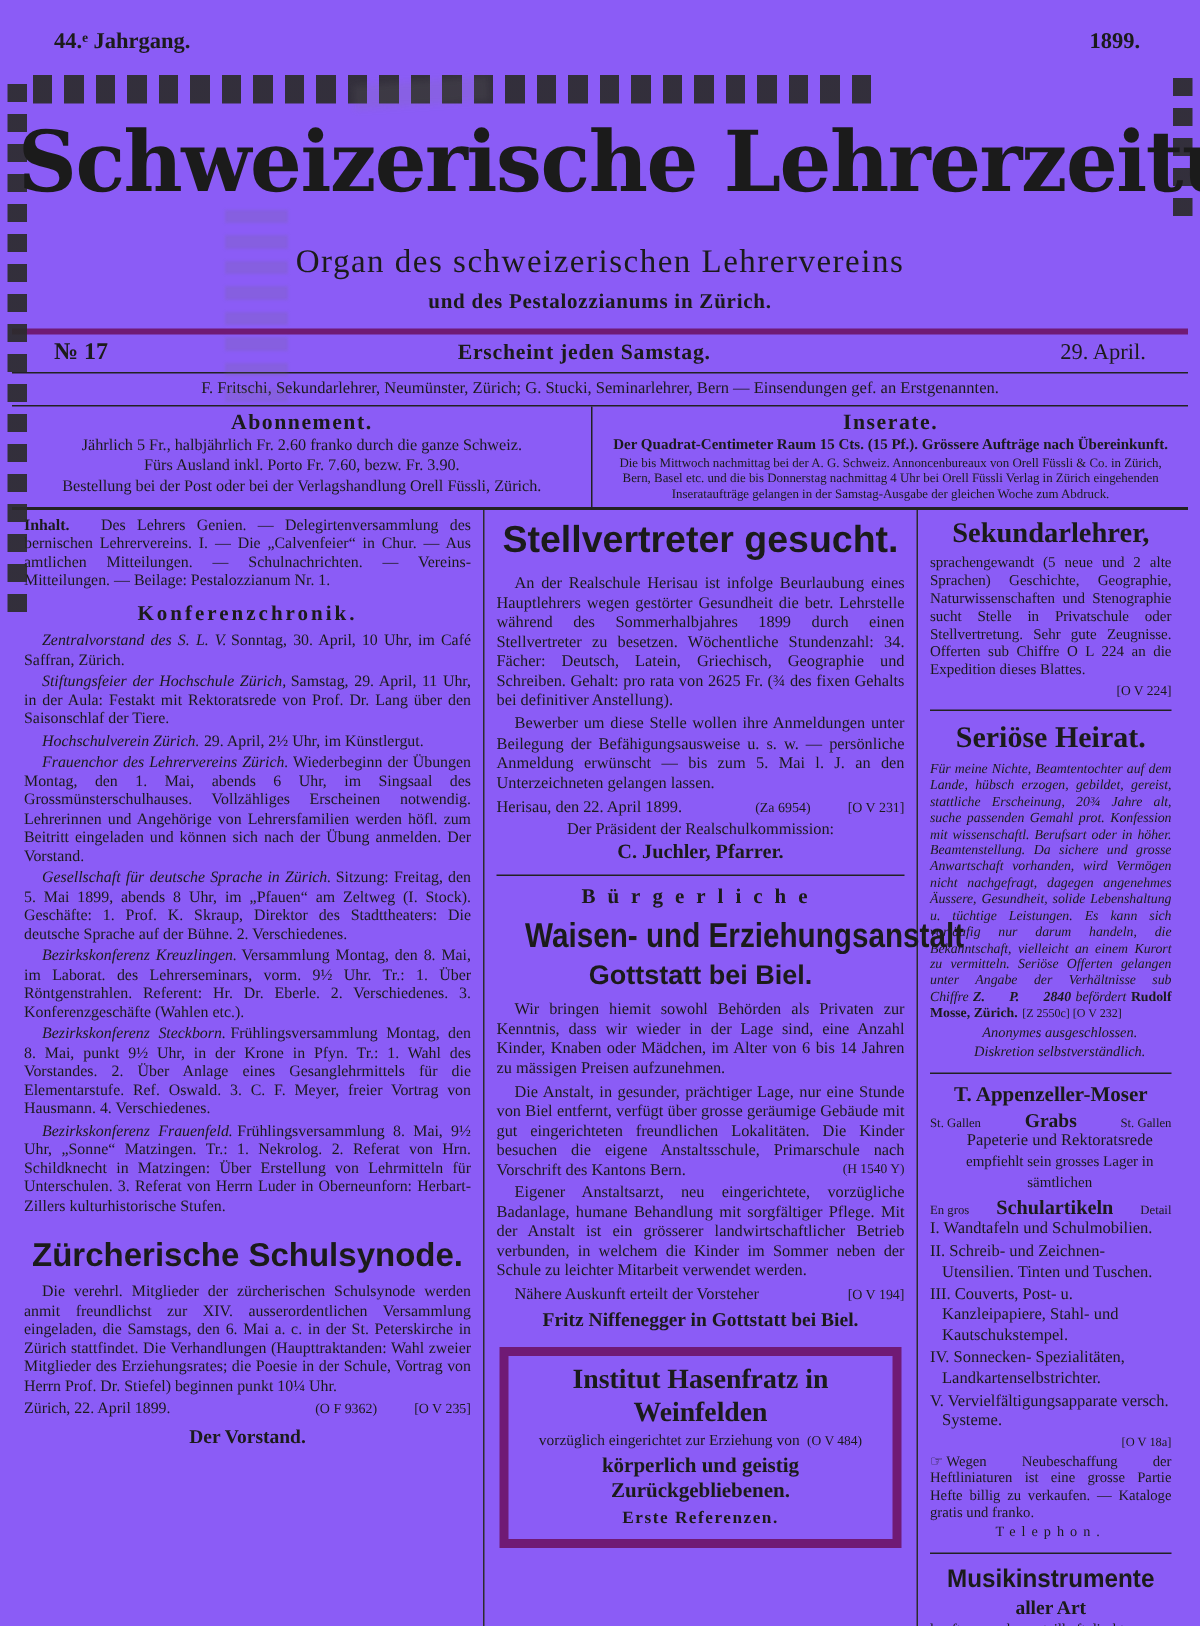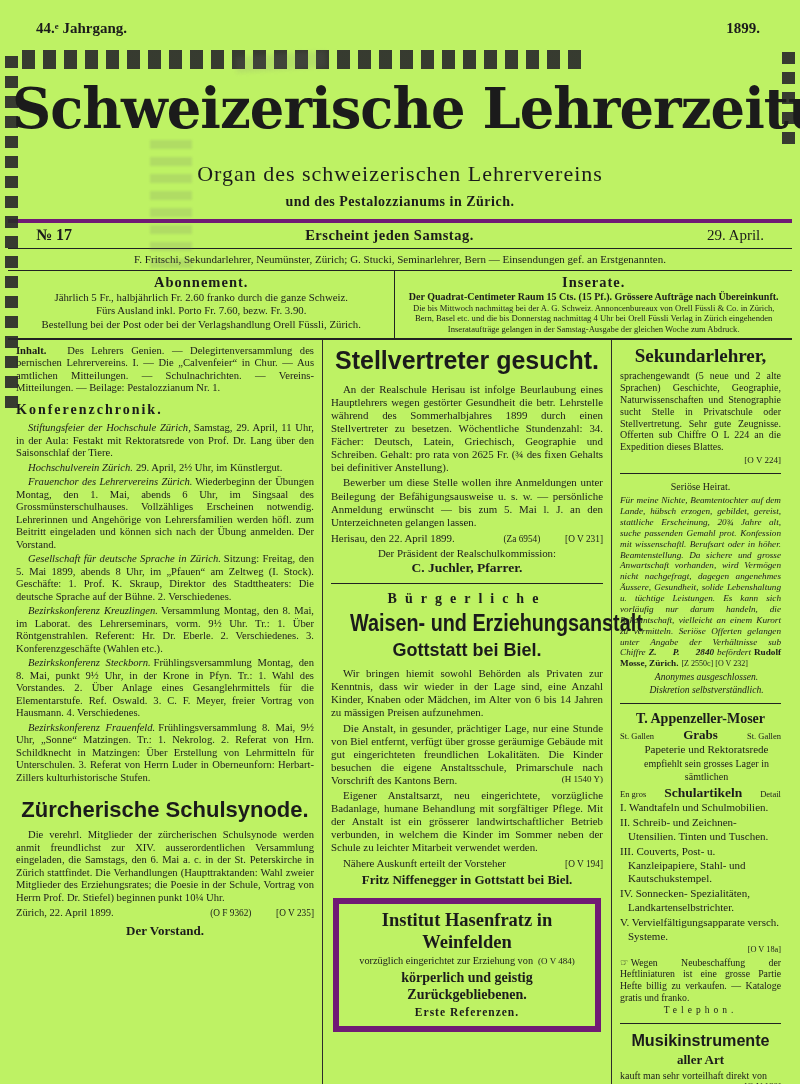--- a/index.html
+++ b/index.html
@@ -1,18 +1,18 @@
 <!DOCTYPE html>
 <html><head>
 <meta charset="utf-8">
 <style>
   html,body { margin:0; padding:0; background:#888; }
   .page {
     position:relative; width:800px; height:1084px; margin:0 auto;
-    background:#bef264;
+    background:#8b5cf6;
     overflow:hidden;
     font-family:"Liberation Serif","DejaVu Serif",serif;
     color:#1b1b1b;
   }
   
   .orn { position:absolute; opacity:.92; }
   .orn-top   { left:22px; top:50px; width:562px; height:19px;
                background:repeating-linear-gradient(90deg,#2b2b2b 0 13px,transparent 13px 21px); }
   .orn-right { right:5px; top:52px; width:13px; height:96px;
                background:repeating-linear-gradient(180deg,#2b2b2b 0 12px,transparent 12px 20px); }
@@ -55,21 +55,21 @@
   .col { padding:5px 8px 0; text-align:justify; }
   .col1 { width:298px; font-size:10.6px; line-height:1.18; }
   .col2 { width:272px; font-size:10.9px; line-height:1.2; }
   .col3 { width:161px; font-size:10px;  line-height:1.18; }
   .col p { margin:0 0 2px; text-indent:12px; }
   .noind { text-indent:0 !important; }
   .lead { font-style:italic; margin-right:3px; }
   .leadb { font-weight:bold; margin-right:21px; }
   .gap { margin-right:3px; }
 
-  .chronik-title { font-weight:bold; font-size:14px;
+  .chronik-title { text-align:center; font-weight:bold; font-size:14px;
                    letter-spacing:2px; margin:7px 0 4px; text-indent:0; }
   .synode-title { font-family:"Liberation Sans",sans-serif; font-weight:bold; font-size:22px;
                   text-align:center; margin:13px 0 6px; text-indent:0; }
   .sig-row { display:flex; justify-content:space-between; text-indent:0; margin-top:3px; }
   .sig-refs span { margin-left:22px; font-size:9.3px; }
   .vorstand { text-align:center; font-weight:bold; font-size:13px; margin-top:3px; text-indent:0; }
 
   .stellv-title { font-family:"Liberation Sans",sans-serif; font-weight:bold; font-size:25px;
                   text-align:center; margin:0 0 8px; text-indent:0; }
   .pres { text-align:center; text-indent:0; margin-top:2px; }
@@ -86,21 +86,21 @@
   .niff { text-align:center; font-weight:bold; font-size:13px; margin-top:2px; text-indent:0; }
   .hasenfratz { border:6px solid #701a75; margin:10px 2px 6px; padding:5px 6px 6px; text-align:center; }
   .has-title { font-weight:bold; font-size:18.5px; }
   .has-line1 { font-size:10.3px; margin-top:2px; }
   .has-ref { font-size:9px; margin-left:5px; }
   .has-line2 { font-weight:bold; font-size:14px; margin-top:2px; }
   .has-line3 { font-weight:bold; font-size:11.5px; margin-top:3px; letter-spacing:1px; }
 
   .sek-title { text-align:center; font-weight:bold; font-size:19px; margin-bottom:3px; text-indent:0; }
   .ref-line { text-align:right; font-size:9px; text-indent:0; }
-  .heirat-title { text-align:center; font-weight:normal; font-size:10px; margin:4px 0 3px; text-indent:0; }
+  .heirat-title { text-align:center; font-weight:bold; font-size:20px; margin:4px 0 3px; text-indent:0; }
   .heirat-text { font-style:italic; font-size:9.2px; line-height:1.18; }
   .chiffre { font-weight:bold; }
   .agency { font-weight:bold; font-style:normal; }
   .tiny-refs { font-size:8px; font-style:normal; }
   .heirat-note { text-align:center; font-style:italic; font-size:9.6px; text-indent:0; margin:0; }
 
   .app-name { text-align:center; font-weight:bold; font-size:14px; text-indent:0; margin-top:2px; }
   .app-row { display:flex; justify-content:space-between; align-items:baseline;
              font-size:8.5px; text-indent:0; }
   .app-center { font-weight:bold; font-size:13px; }
@@ -164,20 +164,21 @@
   </header>
 
   <main class="columns">
 
     <section class="col col1">
       <p class="noind">
         <span class="leadb">Inhalt.</span><span>Des Lehrers Genien. — Delegirtenversammlung des bernischen Lehrervereins. I. — Die „Calvenfeier“ in Chur. — Aus amtlichen Mitteilungen. — Schulnachrichten. — Vereins-Mitteilungen. — Beilage: Pestalozzianum Nr. 1.</span>
       </p>
       <div class="chronik-title">Konferenzchronik.</div>
 
+      <p><span class="lead">Zentralvorstand des S. L. V.</span><span>Sonntag, 30. April, 10 Uhr, im Café Saffran, Zürich.</span></p>
       <p><span class="lead">Stiftungsfeier der Hochschule Zürich,</span><span>Samstag, 29. April, 11 Uhr, in der Aula: Festakt mit Rektoratsrede von Prof. Dr. Lang über den Saisonschlaf der Tiere.</span></p>
       <p><span class="lead">Hochschulverein Zürich.</span><span>29. April, 2½ Uhr, im Künstlergut.</span></p>
       <p><span class="lead">Frauenchor des Lehrervereins Zürich.</span><span>Wiederbeginn der Übungen Montag, den 1. Mai, abends 6 Uhr, im Singsaal des Grossmünsterschulhauses. Vollzähliges Erscheinen notwendig. Lehrerinnen und Angehörige von Lehrersfamilien werden höfl. zum Beitritt eingeladen und können sich nach der Übung anmelden. Der Vorstand.</span></p>
       <p><span class="lead">Gesellschaft für deutsche Sprache in Zürich.</span><span>Sitzung: Freitag, den 5. Mai 1899, abends 8 Uhr, im „Pfauen“ am Zeltweg (I. Stock). Geschäfte: 1. Prof. K. Skraup, Direktor des Stadttheaters: Die deutsche Sprache auf der Bühne. 2. Verschiedenes.</span></p>
       <p><span class="lead">Bezirkskonferenz Kreuzlingen.</span><span>Versammlung Montag, den 8. Mai, im Laborat. des Lehrerseminars, vorm. 9½ Uhr. Tr.: 1. Über Röntgenstrahlen. Referent: Hr. Dr. Eberle. 2. Verschiedenes. 3. Konferenzgeschäfte (Wahlen etc.).</span></p>
       <p><span class="lead">Bezirkskonferenz Steckborn.</span><span>Frühlingsversammlung Montag, den 8. Mai, punkt 9½ Uhr, in der Krone in Pfyn. Tr.: 1. Wahl des Vorstandes. 2. Über Anlage eines Gesanglehrmittels für die Elementarstufe. Ref. Oswald. 3. C. F. Meyer, freier Vortrag von Hausmann. 4. Verschiedenes.</span></p>
       <p><span class="lead">Bezirkskonferenz Frauenfeld.</span><span>Frühlingsversammlung 8. Mai, 9½ Uhr, „Sonne“ Matzingen. Tr.: 1. Nekrolog. 2. Referat von Hrn. Schildknecht in Matzingen: Über Erstellung von Lehrmitteln für Unterschulen. 3. Referat von Herrn Luder in Oberneunforn: Herbart-Zillers kulturhistorische Stufen.</span></p>
 
       <div class="synode-title">Zürcherische Schulsynode.</div>
       <p>Die verehrl. Mitglieder der zürcherischen Schulsynode werden anmit freundlichst zur XIV. ausserordentlichen Versammlung eingeladen, die Samstags, den 6. Mai a. c. in der St. Peterskirche in Zürich stattfindet. Die Verhandlungen (Haupttraktanden: Wahl zweier Mitglieder des Erziehungsrates; die Poesie in der Schule, Vortrag von Herrn Prof. Dr. Stiefel) beginnen punkt 10¼ Uhr.</p>

